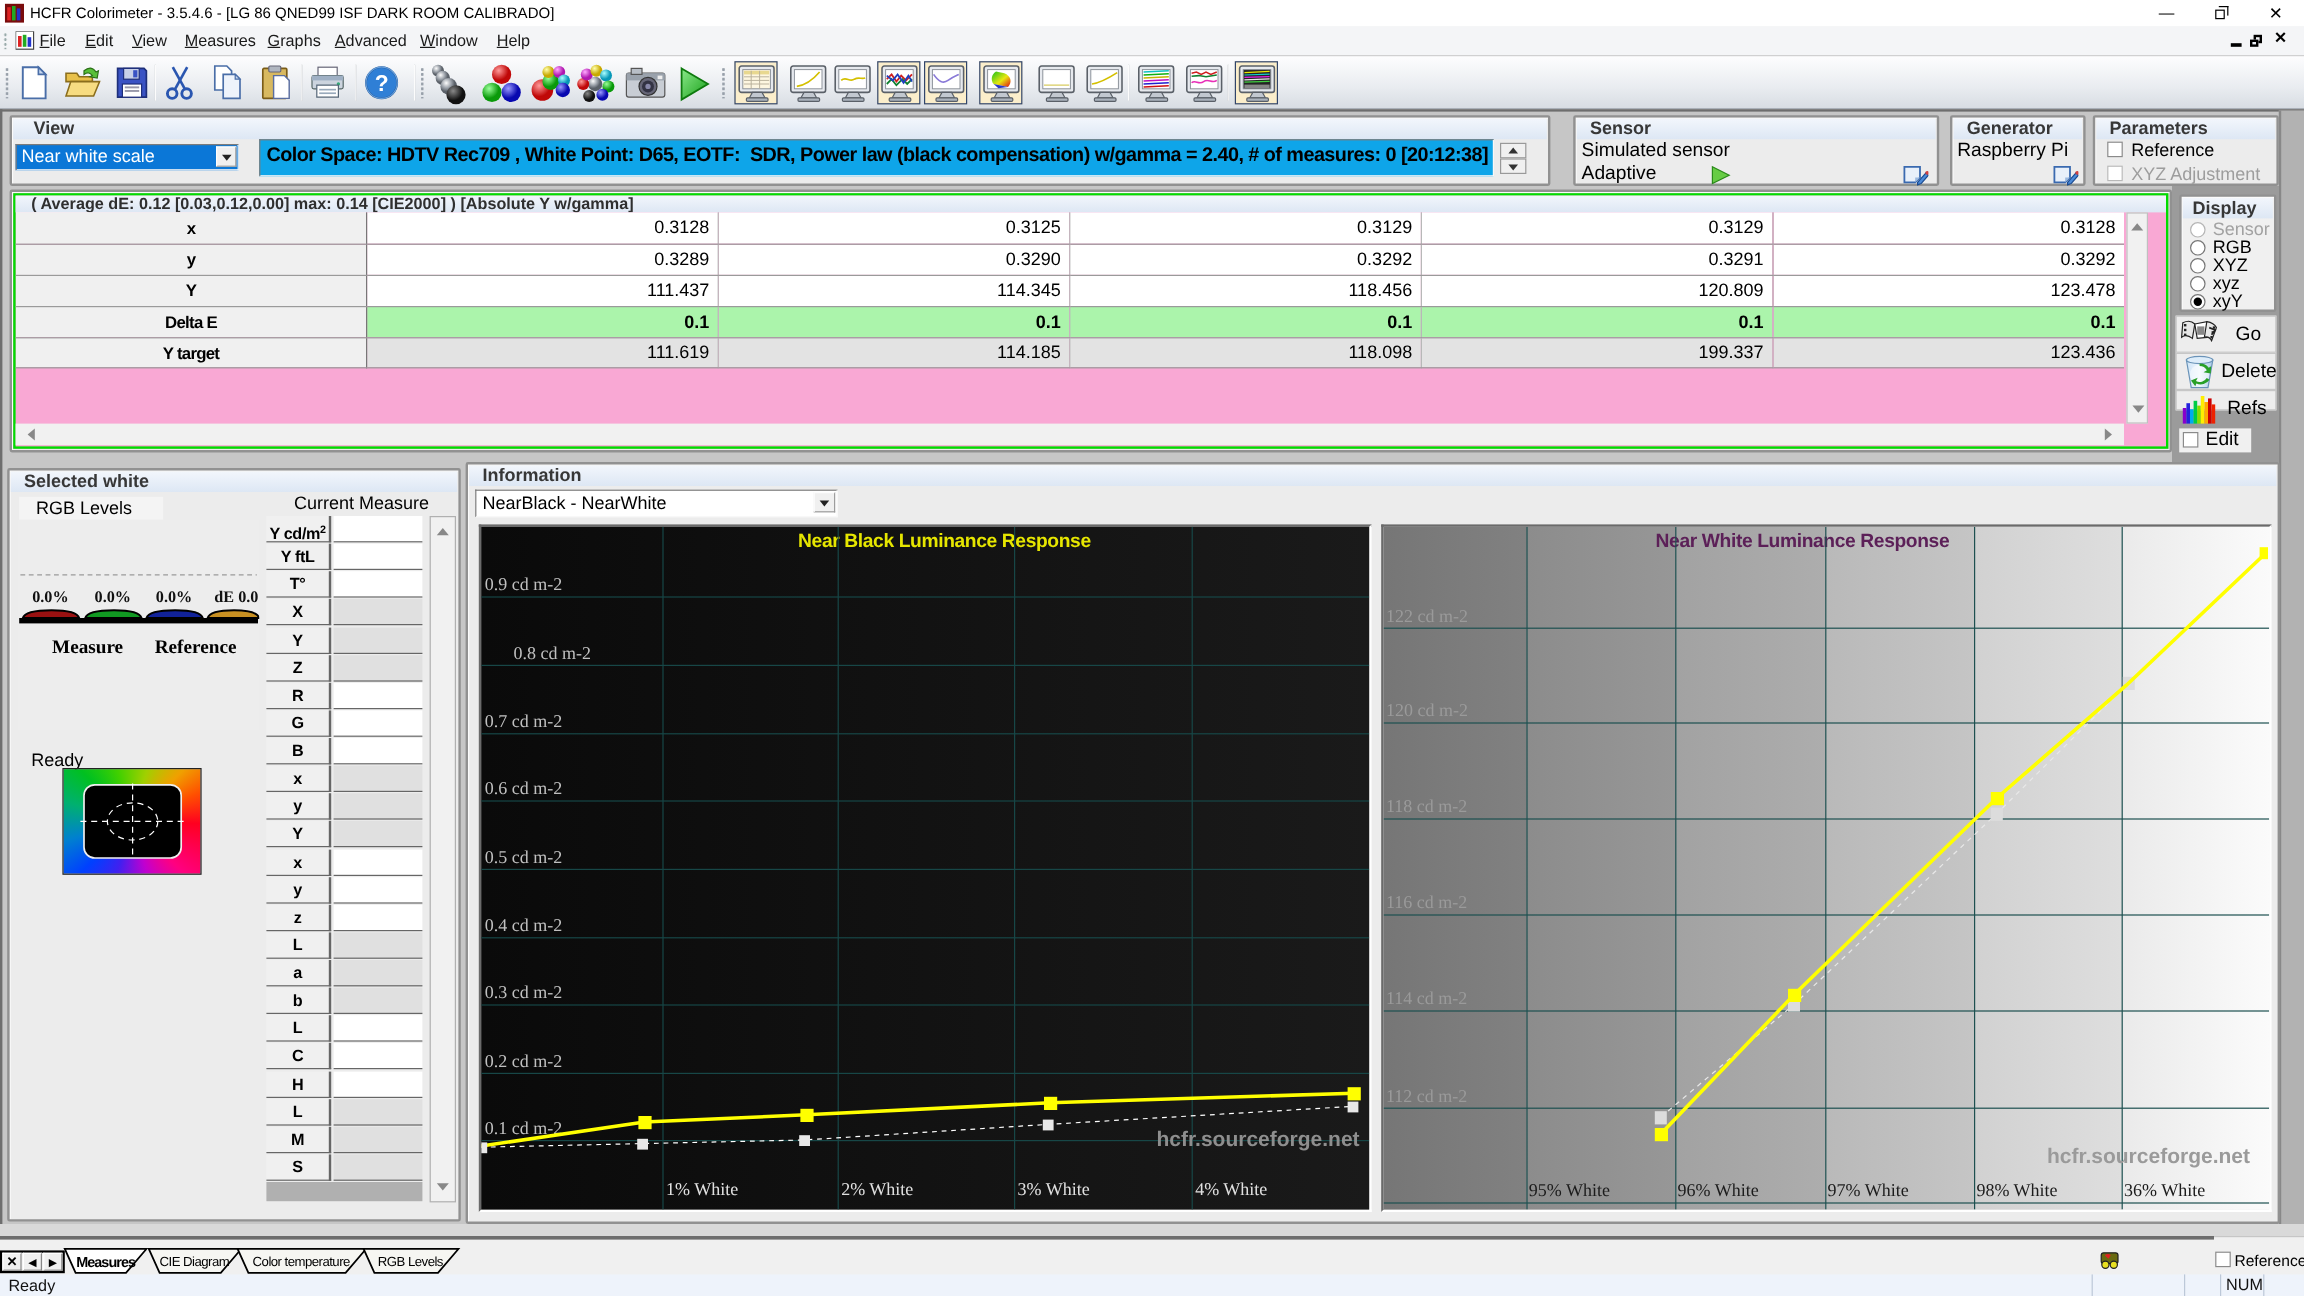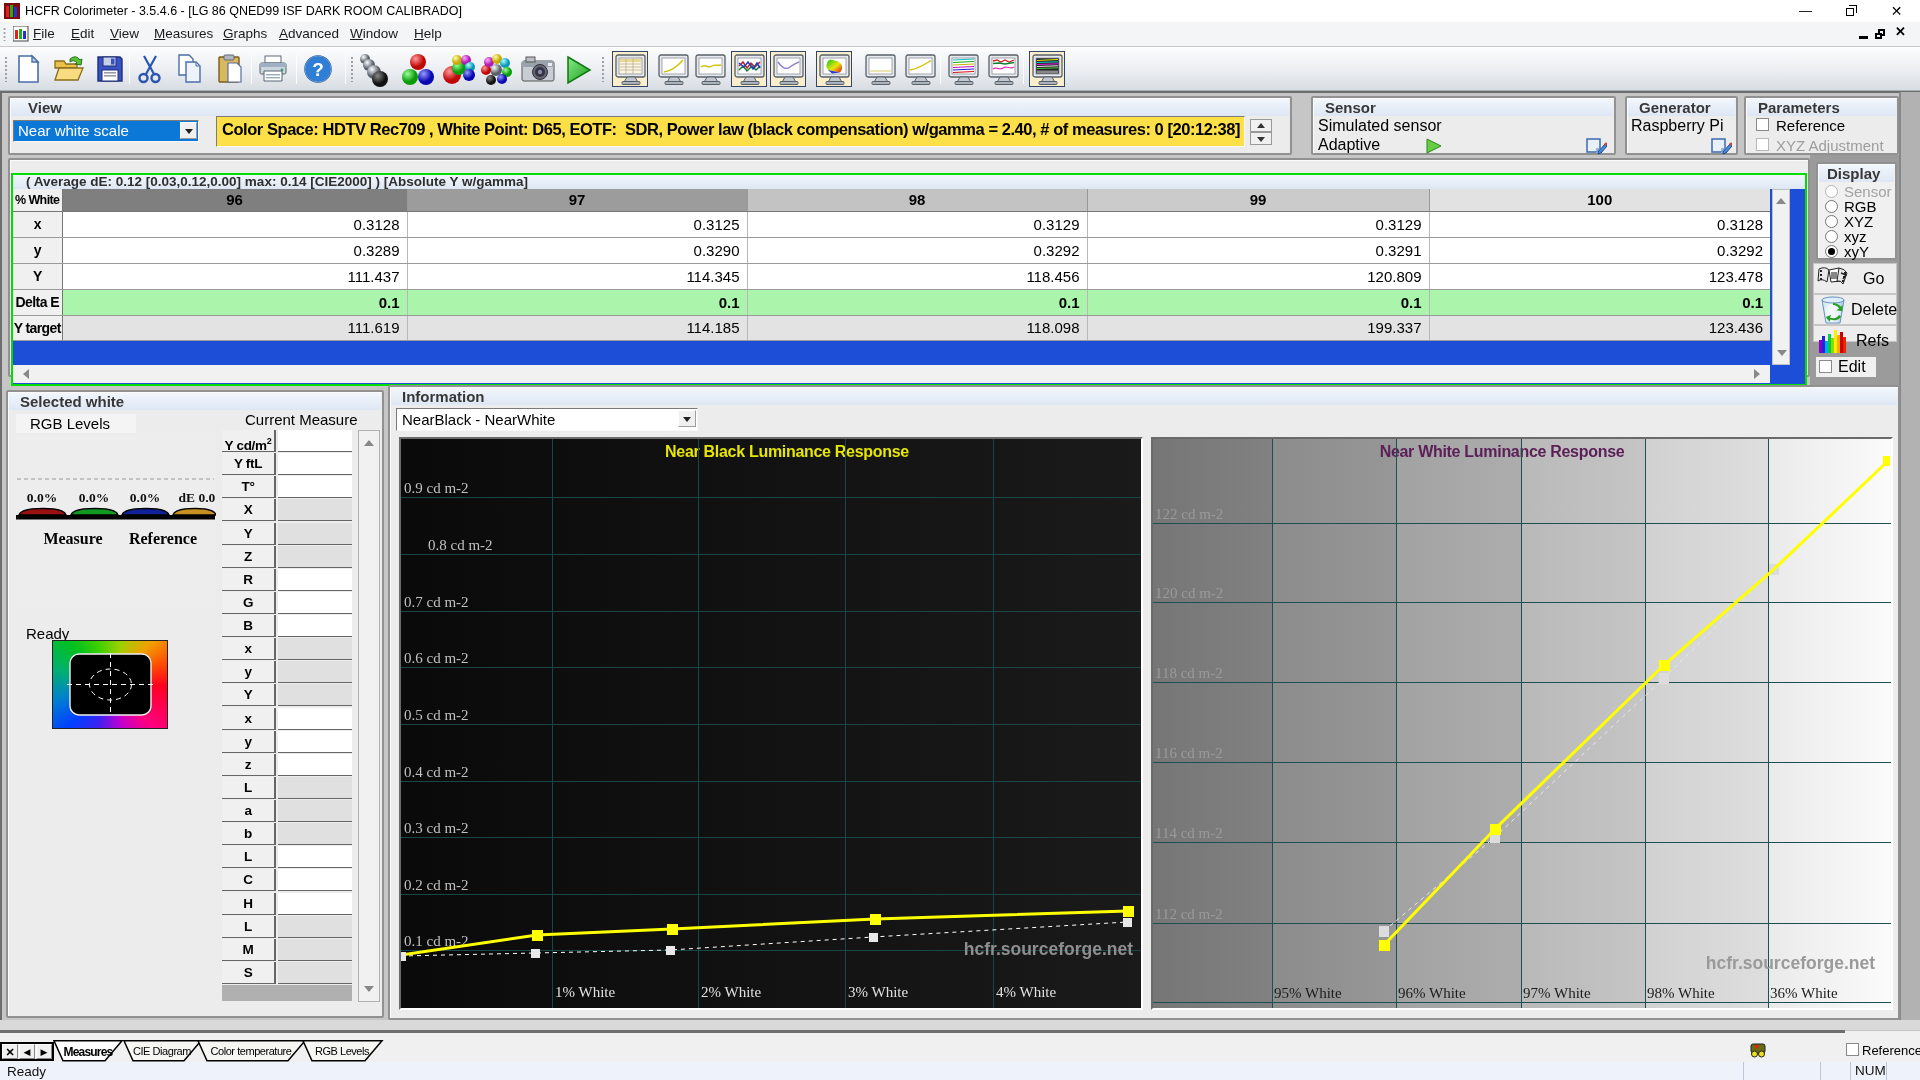--- a/index.html
+++ b/index.html
@@ -409,21 +409,21 @@
 <div class="abs" id="mdi"></div>
 <div class="abs" style="left:1810px;top:155px;width:92px;height:230px;background:#9b9b9b;"></div>
 <div class="abs" style="left:1899px;top:92px;width:21px;height:938px;background:#b2b2b2;border-left:2px solid #888;"></div>
 
 <div class="panel" style="left:8px;top:96px;width:1284px;height:59px;">
   <div class="phead" style="padding-left:17px;">View</div>
   <div class="abs sunken" style="left:3px;top:22px;width:186px;height:22px;background:#0b77d7;">
     <div class="abs" style="left:4px;top:1px;font-size:15px;color:#fff;">Near white scale</div>
     <div class="combo-arrow" style="right:1px;top:1px;width:17px;height:17px;"></div>
   </div>
-  <div class="abs sunken" style="left:206px;top:18px;width:1029px;height:31px;background:#fde047;">
+  <div class="abs sunken" style="left:206px;top:18px;width:1029px;height:31px;background:#0ea5e9;">
     <div class="abs" style="left:5px;top:3px;font-size:16.5px;font-weight:bold;color:#000;letter-spacing:-0.45px;white-space:nowrap;">Color Space: HDTV Rec709 , White Point: D65, EOTF:&nbsp; SDR, Power law (black compensation) w/gamma = 2.40, # of measures: 0 [20:12:38]</div>
   </div>
   <div class="abs" style="left:1240px;top:21px;width:22px;height:13px;background:#f0f0f0;border:1px solid #999;">
       <div style="width:0;height:0;margin:4px auto;border:4px solid transparent;border-bottom:5px solid #333;margin-top:-1px;"></div>
     </div>
   <div class="abs" style="left:1240px;top:34px;width:22px;height:13px;background:#f0f0f0;border:1px solid #999;">
       <div style="width:0;height:0;margin:4px auto;border:4px solid transparent;border-top:5px solid #333;"></div>
     </div>
 </div>
 
@@ -455,33 +455,25 @@
 
 <div class="panel" style="left:1744px;top:96px;width:155px;height:59px;">
   <div class="phead">Parameters</div>
   <div class="cbx" style="left:10px;top:20px;"></div>
   <div class="abs" style="left:30px;top:19px;font-size:15px;">Reference</div>
   <div class="cbx" style="left:10px;top:40px;border-color:#b8b8b8;"></div>
   <div class="abs" style="left:30px;top:39px;font-size:15px;color:#9d9d9d;">XYZ Adjustment</div>
 </div>
 
 <div class="panel" style="left:8px;top:158px;width:1802px;height:219px;">
-  <div class="abs" style="left:1px;top:13px;width:1796px;height:213px;border:2px solid #00dd00;background:#1d4ed8;">
+  <div class="abs" style="left:1px;top:1px;width:1796px;height:213px;border:2px solid #00dd00;background:#f9a8d4;">
     <div class="abs" style="left:0;top:0;width:1792px;height:14px;background:linear-gradient(#f2f6fc,#dde7f4);font-weight:bold;font-size:13.5px;color:#2f2f2f;padding-left:13px;line-height:13px;white-space:nowrap;">( Average dE: 0.12 [0.03,0.12,0.00] max: 0.14 [CIE2000] ) [Absolute Y w/gamma]</div>
     <div id="grid" class="abs" style="left:0;top:14px;">
     <table style="border-collapse:collapse;table-layout:fixed;width:1757px;font-size:15px;color:#000;">
       <tbody>
-            <tr style="height:22px;font-weight:bold;text-align:center;">
-        <td style="width:49px;background:#f0f0f0;border-right:1px solid #777;border-bottom:1px solid #777;font-size:12.5px;letter-spacing:-0.6px;">% White</td>
-        <td style="width:345px;background:#7f7f7f;border-right:1px solid #999;border-bottom:1px solid #777;">96</td>
-        <td style="width:340px;background:#9c9c9c;border-right:1px solid #999;border-bottom:1px solid #777;">97</td>
-        <td style="width:340px;background:#c3c3c3;border-right:1px solid #999;border-bottom:1px solid #777;">98</td>
-        <td style="width:342px;background:#cbcbcb;border-right:1px solid #999;border-bottom:1px solid #777;">99</td>
-        <td style="width:341px;background:#e2e2e2;border-bottom:1px solid #777;">100</td>
-      </tr>
       <tr style="height:26px;background:#fff;">
               <th class="rl">x</th>
               <td class="v">0.3128</td>
               <td class="v">0.3125</td>
               <td class="v">0.3129</td>
               <td class="v">0.3129</td>
               <td class="v">0.3128</td>
             </tr>
       <tr style="height:26px;background:#fff;">
               <th class="rl">y</th>

